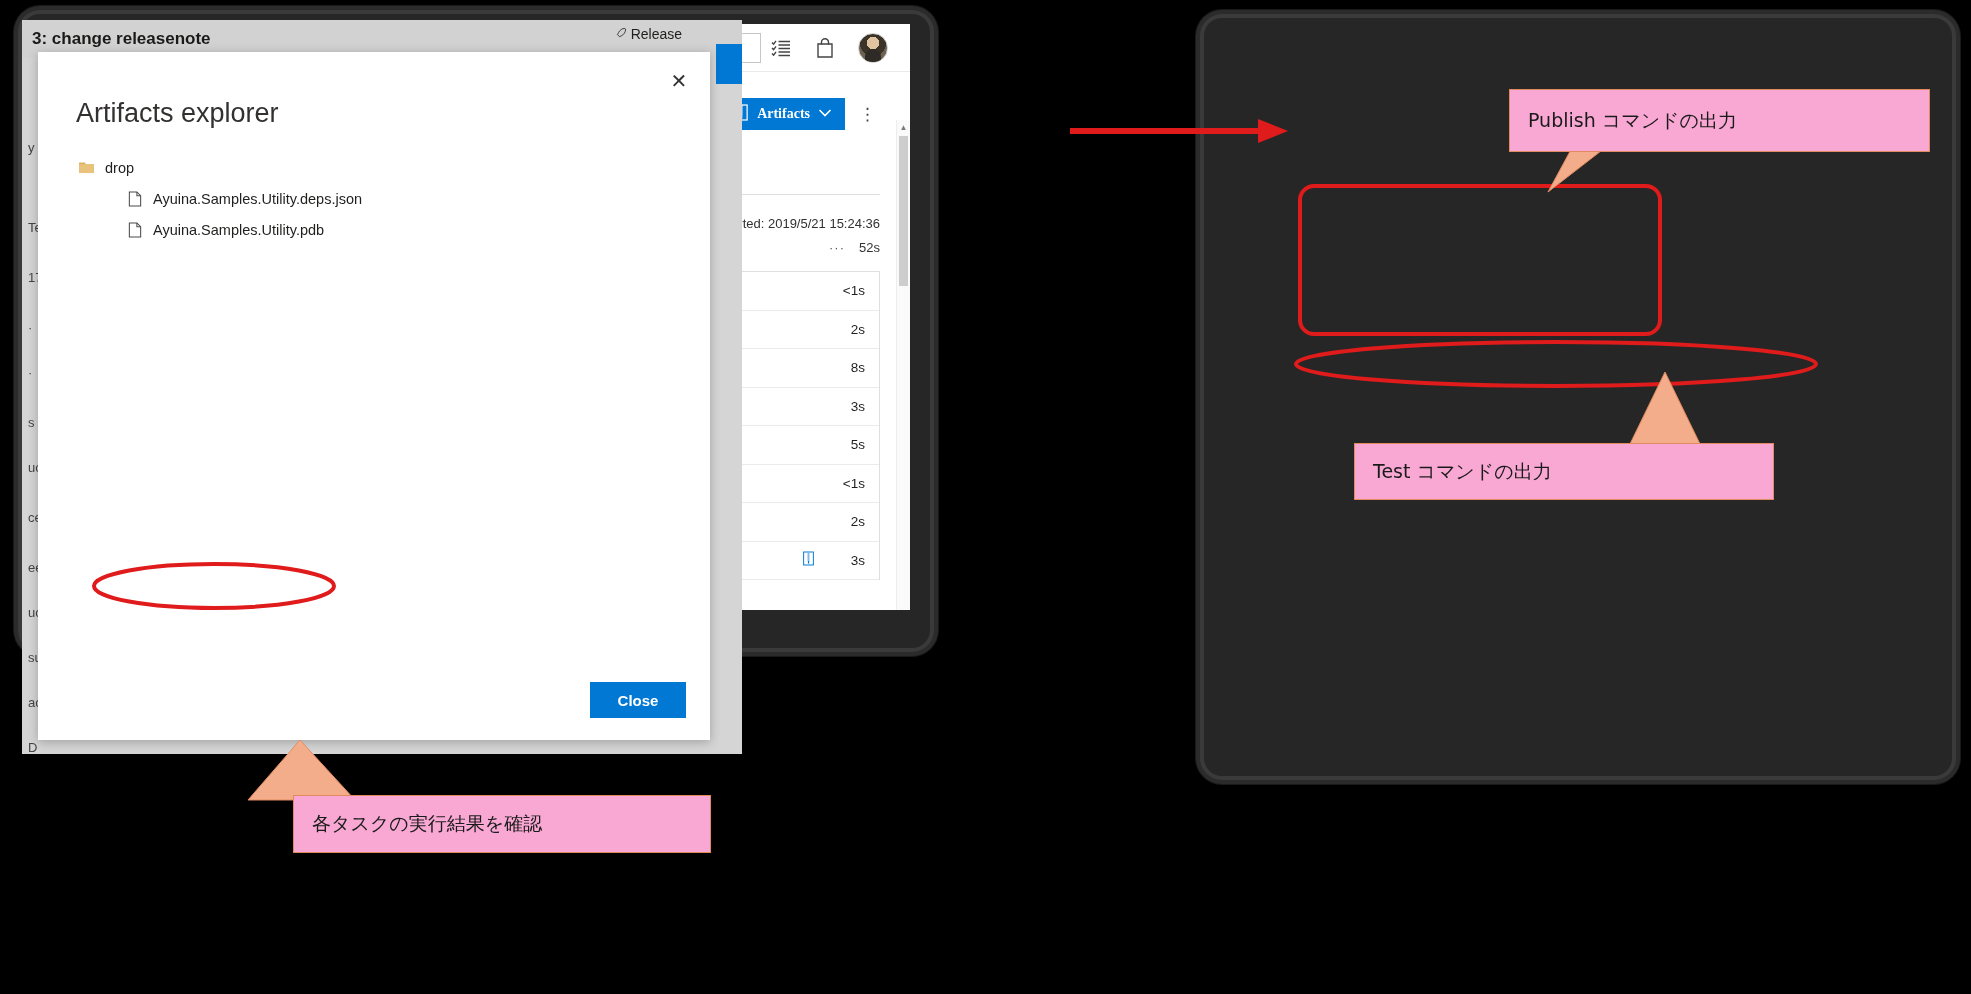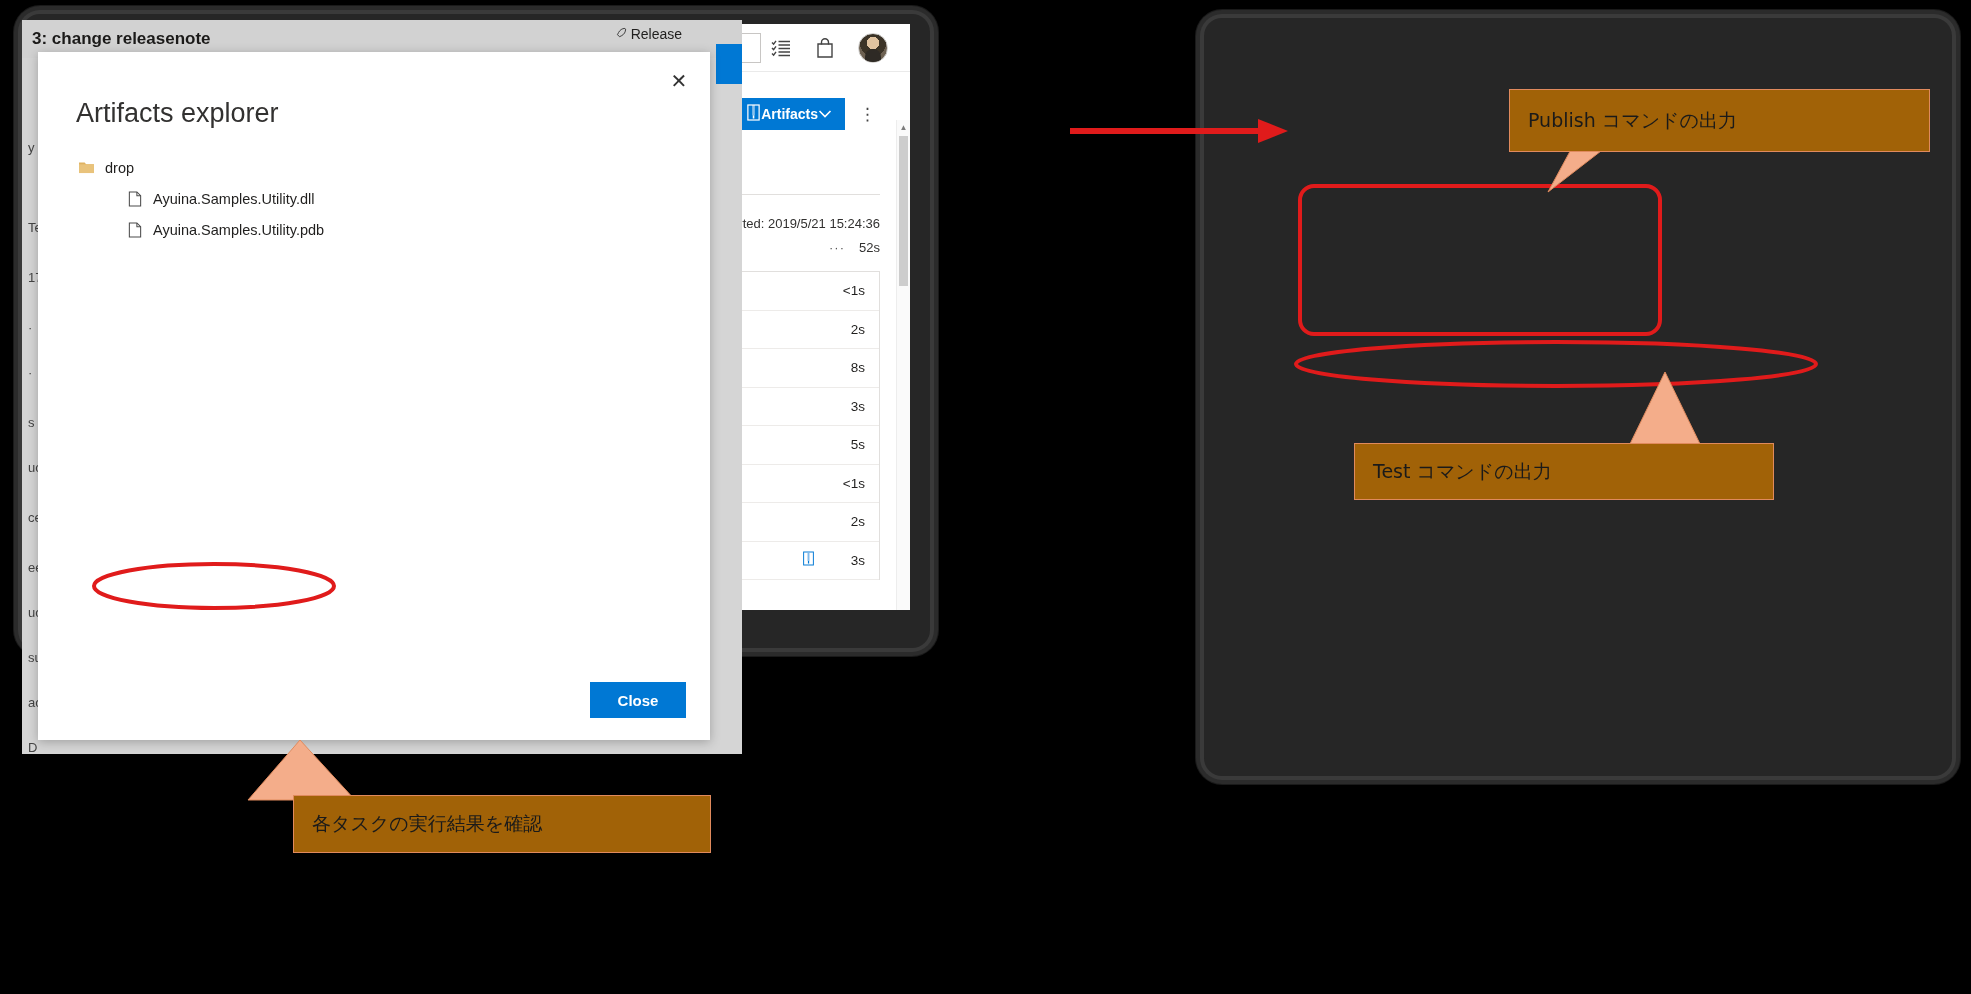--- a/index.html
+++ b/index.html
@@ -86,22 +86,22 @@
 
   .build-head{ display:flex; align-items:flex-start; }
   .bh-left{ flex:1; }
   .bh-title{ display:flex; align-items:center; gap:11px; }
   .bh-title .t{ font-size:20px; color:#323130;}
   .bh-title .t b{ font-weight:bold; color:#1b1a19;}
   .bh-sub{ margin-top:9px; font-size:13px; color:#605e5c; display:flex; align-items:center; gap:5px; flex-wrap:nowrap;}
   .bh-sub .ic{ display:inline-flex; }
 
   .btn{
-    height:32px; display:inline-flex; align-items:center; 
-    padding:0 13px; font-size:14px; cursor:pointer; border:none;
+    height:32px; display:inline-flex; align-items:center; gap:8px;
+    padding:0 13px; font-size:14px; cursor:pointer; border:none;font-family:Liberation Serif, serif;
   }
   .btn-sec{ background:#f3f2f1; color:#201f1e;}
   .btn-pri{ background:#0078d4; color:#fff; font-weight:bold;}
   .btn-row{ display:flex; align-items:center; gap:10px; padding-top:4px;}
   .dots-v{ color:#444; font-size:17px; padding:0 4px; cursor:pointer; line-height:1;}
 
   .tabs{ display:flex; gap:24px; margin-top:26px; border-bottom:1px solid #e1dfdd;}
   .tab{ font-size:14.5px; color:#323130; padding-bottom:9px; cursor:pointer; position:relative;}
   .tab.sel{ font-weight:bold; }
   .tab.sel::after{
@@ -185,21 +185,21 @@
 
   .dlg-close-btn{
     position:absolute; right:24px; bottom:22px; width:96px; height:36px;
     background:#0078d4; color:#fff; font-size:15px; font-weight:bold;
     display:flex; align-items:center; justify-content:center; cursor:pointer;
   }
 
   
   .ann{ position:absolute; z-index:40; }
   .callout{
-    background:#a16207; border:1px solid #e08a5d; color:#1a1a1a;
+    background:#f9a8d4; border:1px solid #e08a5d; color:#1a1a1a;
     display:flex; align-items:center; justify-content:flex-start;
     font-size:19px; padding:0 18px;
   }
   .callout.jp{ font-family:"DejaVu Sans", sans-serif; }
   svg.ovl{ position:absolute; left:0; top:0; overflow:visible; pointer-events:none; z-index:39;}
   .nowrap{white-space:nowrap;}
 </style>
 </head>
 <body>
 
@@ -637,21 +637,21 @@
           </span>
           <span>drop</span>
         </div>
         <div class="trow ind2">
           <span class="tic">
             <svg width="14" height="16" viewBox="0 0 14 17">
               <path d="M1 1 h8 l4 4 v11 h-12 z" fill="#fff" stroke="#4a4a4a" stroke-width="1.1"></path>
               <path d="M9 1 v4 h4" fill="none" stroke="#4a4a4a" stroke-width="1.1"></path>
             </svg>
           </span>
-          <span>Ayuina.Samples.Utility.dll</span>
+          <span>Ayuina.Samples.Utility.deps.json</span>
         </div>
         <div class="trow ind2">
           <span class="tic">
             <svg width="14" height="16" viewBox="0 0 14 17">
               <path d="M1 1 h8 l4 4 v11 h-12 z" fill="#fff" stroke="#4a4a4a" stroke-width="1.1"></path>
               <path d="M9 1 v4 h4" fill="none" stroke="#4a4a4a" stroke-width="1.1"></path>
             </svg>
           </span>
           <span>Ayuina.Samples.Utility.pdb</span>
         </div>

